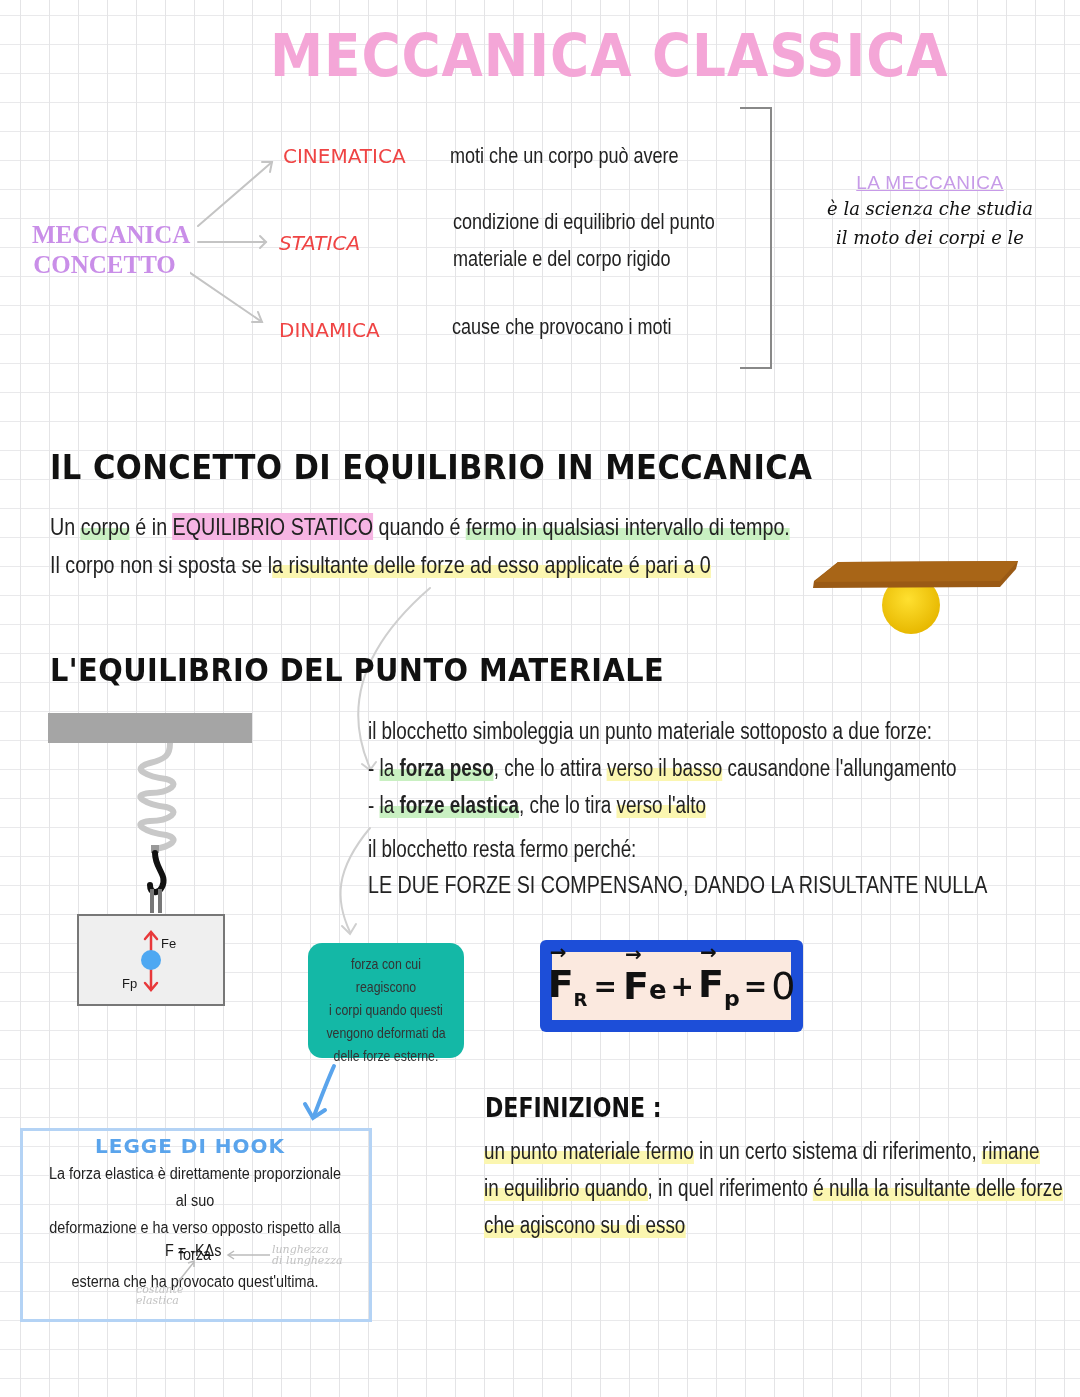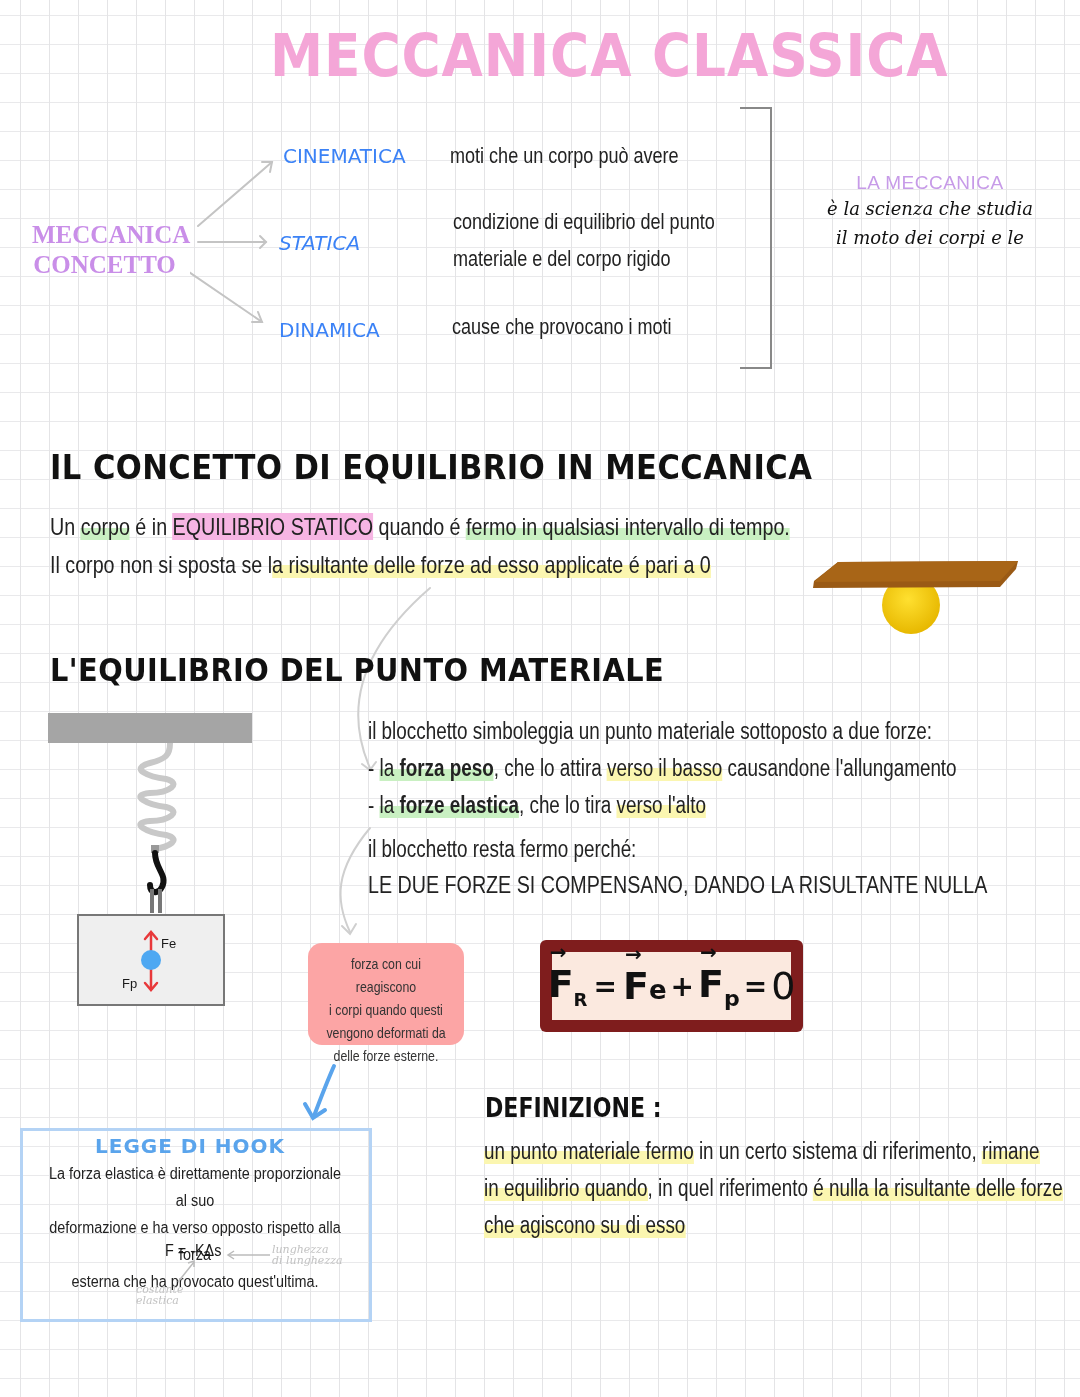--- a/index.html
+++ b/index.html
@@ -14,35 +14,35 @@
     font-family:"Liberation Sans", sans-serif;
     color:#1a1a1a;
   }
   .abs { position:absolute; }
   .title-main {
     left:270px; top:22px; font-size:58px; font-weight:bold; color:#f4a6d7;
     letter-spacing:1px; transform:scaleX(0.92); transform-origin:left top;
     font-family:"DejaVu Sans", sans-serif;
   }
   .mc-left { left:32px; top:220px; width:145px; text-align:center; color:#c98ee8; font-weight:bold; font-size:25px; line-height:30px; font-family:Liberation Serif, serif; }
-  .branch { color:#3b82f6; font-size:20px; font-family:"DejaVu Sans", sans-serif; }
+  .branch { color:#ef4444; font-size:20px; font-family:"DejaVu Sans", sans-serif; }
   .desc { font-size:22px; color:#222; transform:scaleX(0.82); transform-origin:left top; white-space:nowrap; }
   .bracket { left:740px; top:107px; width:30px; height:258px; border-top:2px solid #888; border-right:2px solid #888; border-bottom:2px solid #888; }
   .side-note { left:805px; top:172px; width:250px; text-align:center; }
-  .side-note .h { color:#c79be8; font-size:19px; letter-spacing:0.5px; }
+  .side-note .h { color:#c79be8; font-size:19px; letter-spacing:0.5px;text-decoration:underline; }
   .side-note .t { font-family:"DejaVu Serif", serif; font-style:italic; font-size:18px; line-height:29px; color:#111; }
   .h2 { font-weight:bold; font-size:34px; color:#111; font-family:"DejaVu Sans", sans-serif; transform:scaleX(0.9); transform-origin:left top; white-space:nowrap; letter-spacing:0.5px; }
   .body-line { font-size:24px; transform:scaleX(0.82); transform-origin:left top; white-space:nowrap; color:#222; }
   .hl-green { background:linear-gradient(to top, #c9f0c2 45%, transparent 45%); }
   .hl-pink { background:#f6b5e3; }
   .hl-yellow { background:linear-gradient(to top, #fbf6b0 50%, transparent 50%); }
   .ceiling { left:48px; top:713px; width:204px; height:30px; background:#a5a5a5; }
   .block { left:77px; top:914px; width:144px; height:88px; background:#efefef; border:2px solid #777; }
-  .bubble { left:308px; top:943px; width:156px; height:102px; background:#fca5a5; border-radius:14px; text-align:center; font-size:14.5px; line-height:23px; color:#333; padding-top:10px; box-sizing:border-box; }
-  .formula-box { left:540px; top:940px; width:263px; height:92px; background:#7f1d1d; border-radius:6px; }
+  .bubble { left:308px; top:943px; width:156px; height:115px; background:#14b8a6; border-radius:14px; text-align:center; font-size:14.5px; line-height:23px; color:#333; padding-top:10px; box-sizing:border-box; }
+  .formula-box { left:540px; top:940px; width:263px; height:92px; background:#1d4ed8; border-radius:6px; }
   .formula-inner { position:absolute; left:12px; top:12px; right:12px; bottom:12px; background:#fbe9df; display:flex; align-items:center; justify-content:center; font-size:38px; font-family:"DejaVu Sans", sans-serif; font-weight:bold; color:#111; }
   .vec { position:relative; display:inline-block; }
   .vec::before { content:"→"; position:absolute; top:-22px; left:2px; font-size:20px; }
   .hook-box { left:20px; top:1128px; width:346px; height:188px; border:3px solid #b4d3f5; }
   .hook-title { left:95px; top:1134px; font-size:20px; font-weight:bold; color:#5aa4ec; font-family:"DejaVu Sans", sans-serif; letter-spacing:1px; }
   .hook-text { left:30px; top:1160px; width:330px; text-align:center; font-size:16px; line-height:27px; color:#222; transform:scaleX(0.9); transform-origin:center top; }
   .tiny-note { color:#c2c2c2; font-size:11px; line-height:11px; font-style:italic; font-family:"DejaVu Serif", serif; }
   .def-title { left:485px; top:1093px; font-size:26px; font-weight:bold; color:#111; font-family:"DejaVu Sans", sans-serif; transform:scaleX(0.85); transform-origin:left top; }
 </style>
 </head>

